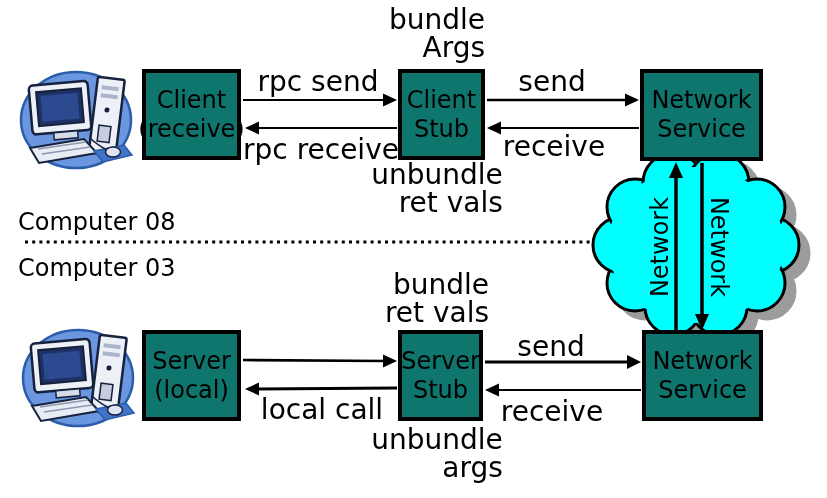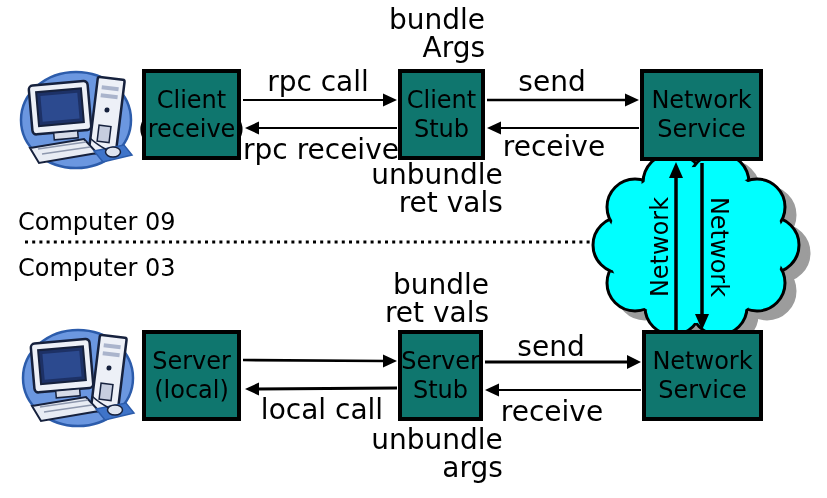--- a/index.html
+++ b/index.html
@@ -167,27 +167,27 @@
   </div>
   <div class="lbl" style="left:437px;top:271px">
     <div>bundle</div>
     <div>ret vals</div>
   </div>
   <div class="lbl" style="left:437px;top:426px">
     <div>unbundle</div>
     <div>args</div>
   </div>
 
-  <div class="lbl" style="left:318px;top:68px">rpc call</div>
+  <div class="lbl" style="left:318px;top:68px">rpc send</div>
   <div class="lbl" style="left:321px;top:136px">rpc receive</div>
   <div class="lbl" style="left:552px;top:68px">send</div>
   <div class="lbl" style="left:554px;top:133px">receive</div>
   <div class="lbl" style="left:322px;top:396px">local call</div>
   <div class="lbl" style="left:551px;top:333px">send</div>
   <div class="lbl" style="left:552px;top:398px">receive</div>
 
-  <div class="lbl-left" style="left:18px;top:208px">Computer 09</div>
+  <div class="lbl-left" style="left:18px;top:208px">Computer 08</div>
   <div class="lbl-left" style="left:18px;top:254px">Computer 03</div>
 
   <div class="rot" style="left:660px;top:247px">Network</div>
   <div class="rot cw" style="left:719px;top:247px">Network</div>
 
 </div>
 
 </body></html>

